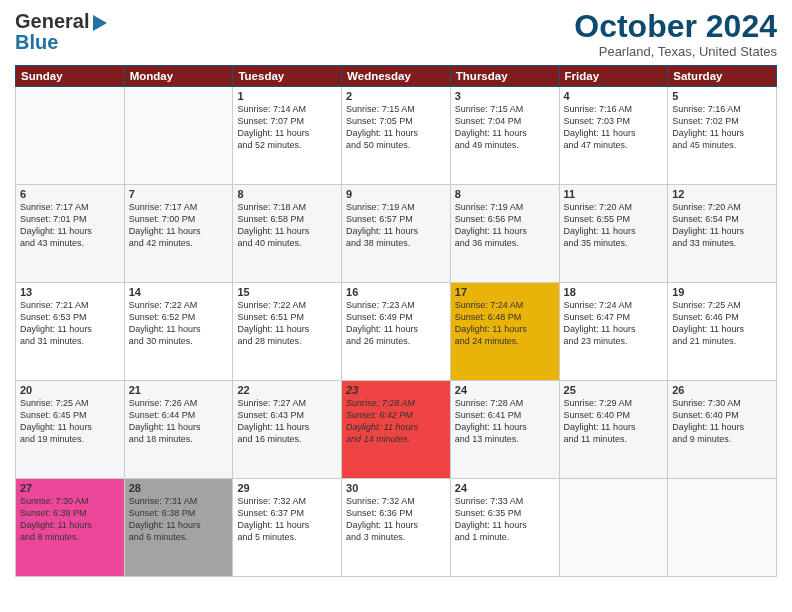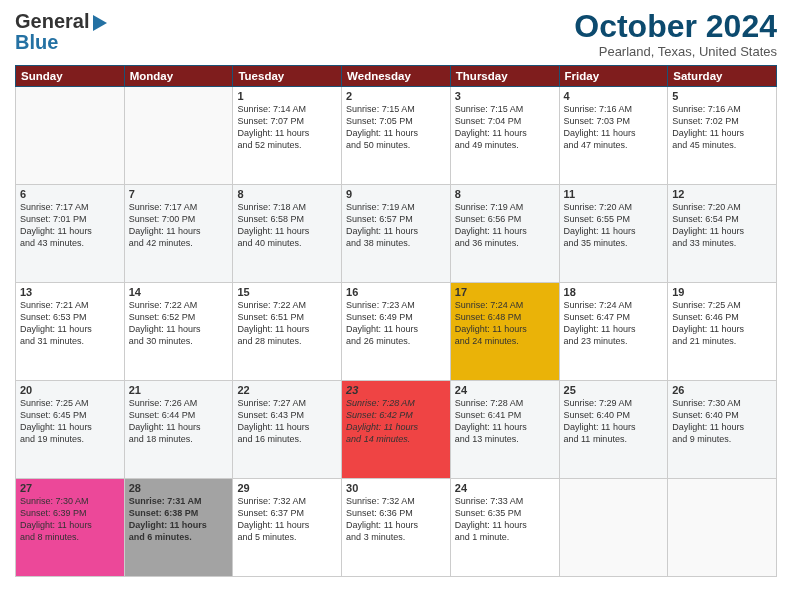--- a/index.html
+++ b/index.html
@@ -329,21 +329,21 @@
         <tr>
           <td style="background-color: #ec4899; margin-left: 32px;">
             <span class="day-num">27</span>
             <div class="day-info" style="white-space: pre-line;">Sunrise: 7:30 AM
 Sunset: 6:39 PM
 Daylight: 11 hours
 and 8 minutes.</div>
           </td>
           <td style="background-color: #a3a3a3;">
             <span class="day-num">28</span>
-            <div class="day-info" style="white-space: pre-line; font-weight: bold;">Sunrise: 7:31 AM
+            <div class="day-info" style="white-space: pre-line;">Sunrise: 7:31 AM
 Sunset: 6:38 PM
 Daylight: 11 hours
 and 6 minutes.</div>
           </td>
           <td style="background-color: rgb(255, 255, 255);">
             <span class="day-num">29</span>
             <div class="day-info" style="white-space: pre-line;">Sunrise: 7:32 AM
 Sunset: 6:37 PM
 Daylight: 11 hours
 and 5 minutes.</div>

